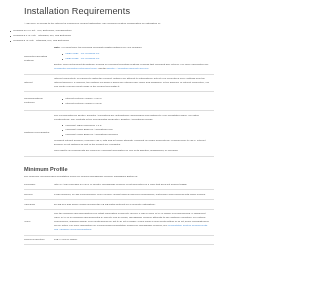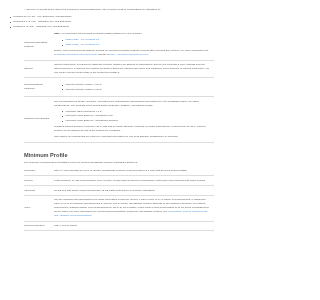--- a/index.html
+++ b/index.html
@@ -139,20 +139,21 @@
   }
   ul.inner.links li .lnk { color: #4a90d9; }
 
   .spacer-8 { height: 8px; }
 </style>
 </head>
 <body>
 
 <div class="page">
 
+  <h1 class="doc-title">Installation Requirements</h1>
 
   <p class="intro">A CD drive or access to the Internet is required for product installation. The minimum system configuration for installation is:</p>
 
   <ul class="blist os-list">
     <li>Windows 10 (64-bit) - Pro, Enterprise, and Education</li>
     <li>Windows 8.1 (64-bit) - Standard, Pro, and Enterprise</li>
     <li>Windows 8 (64-bit) - Standard, Pro, and Enterprise</li>
   </ul>
 
   <table class="req">

